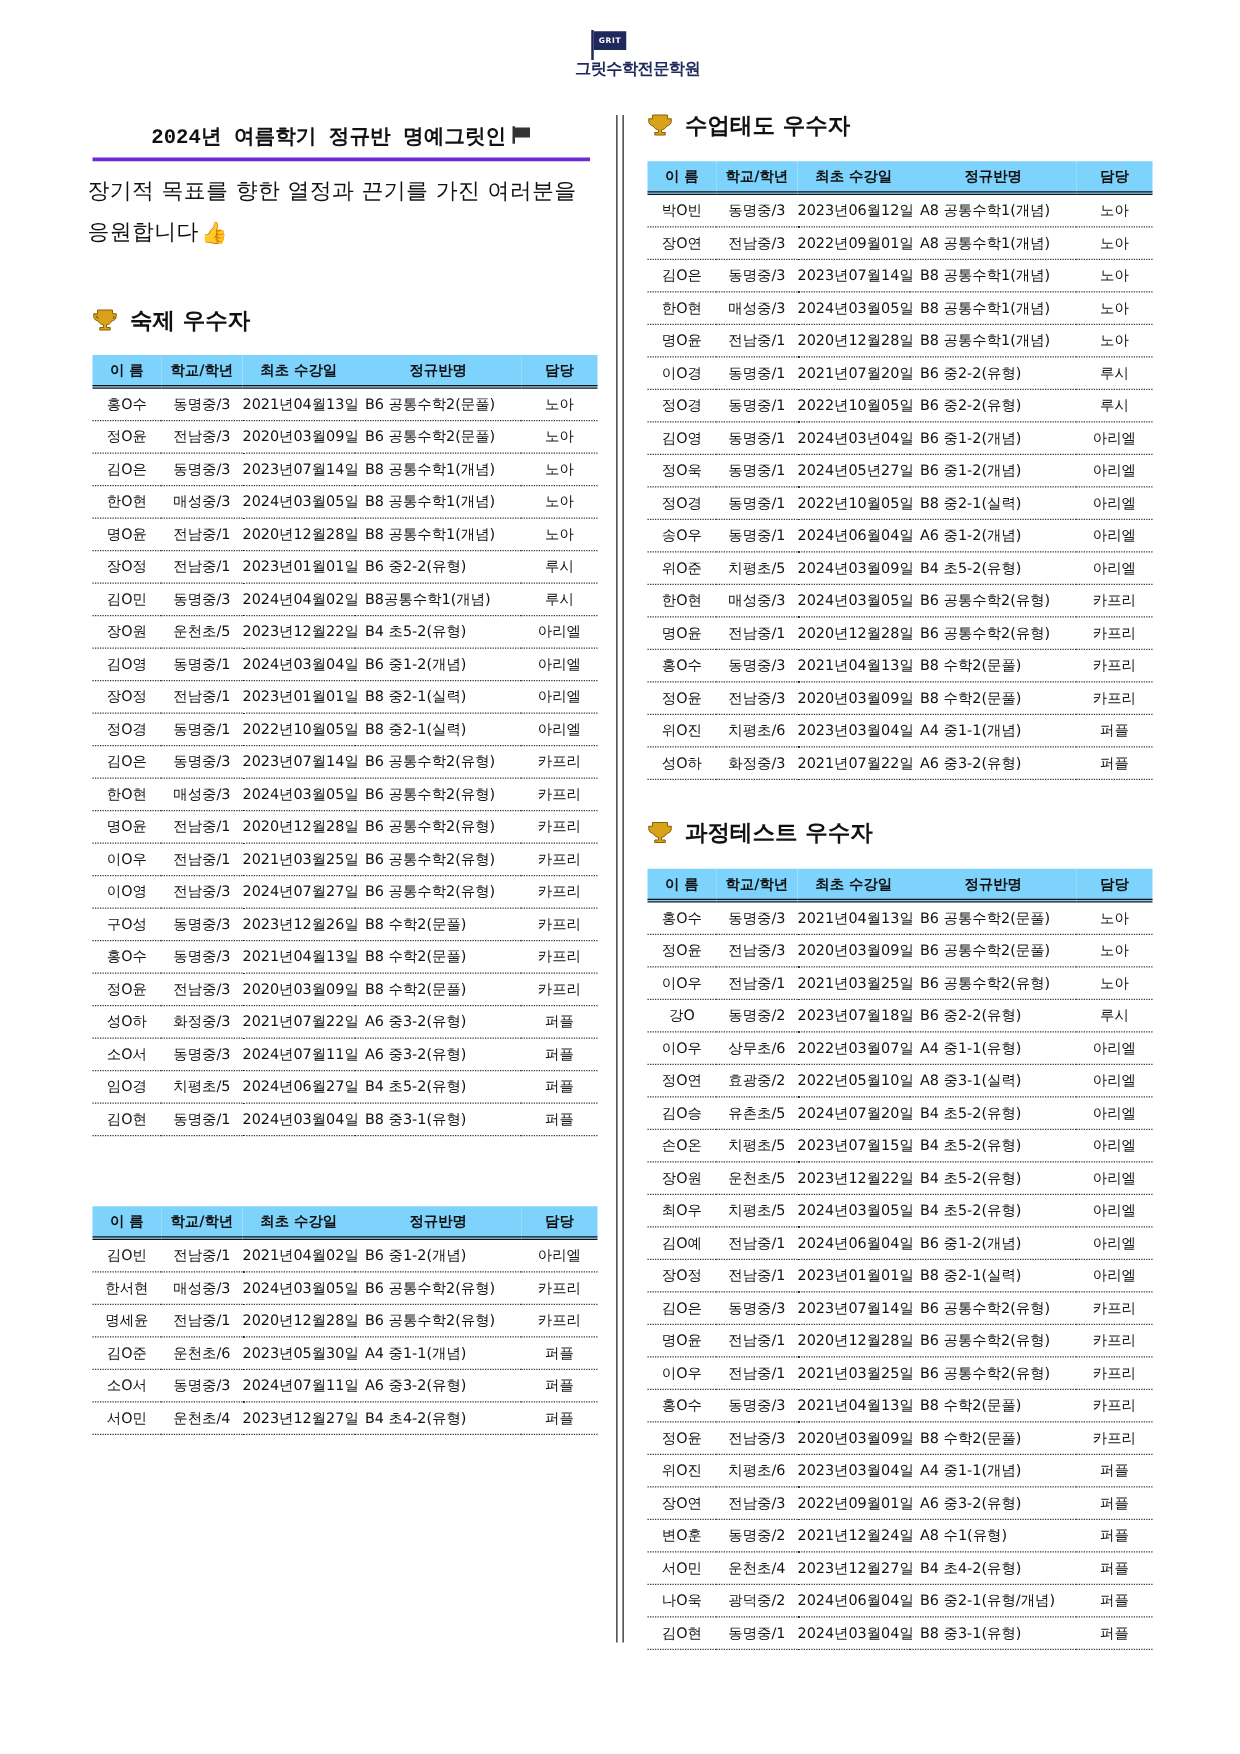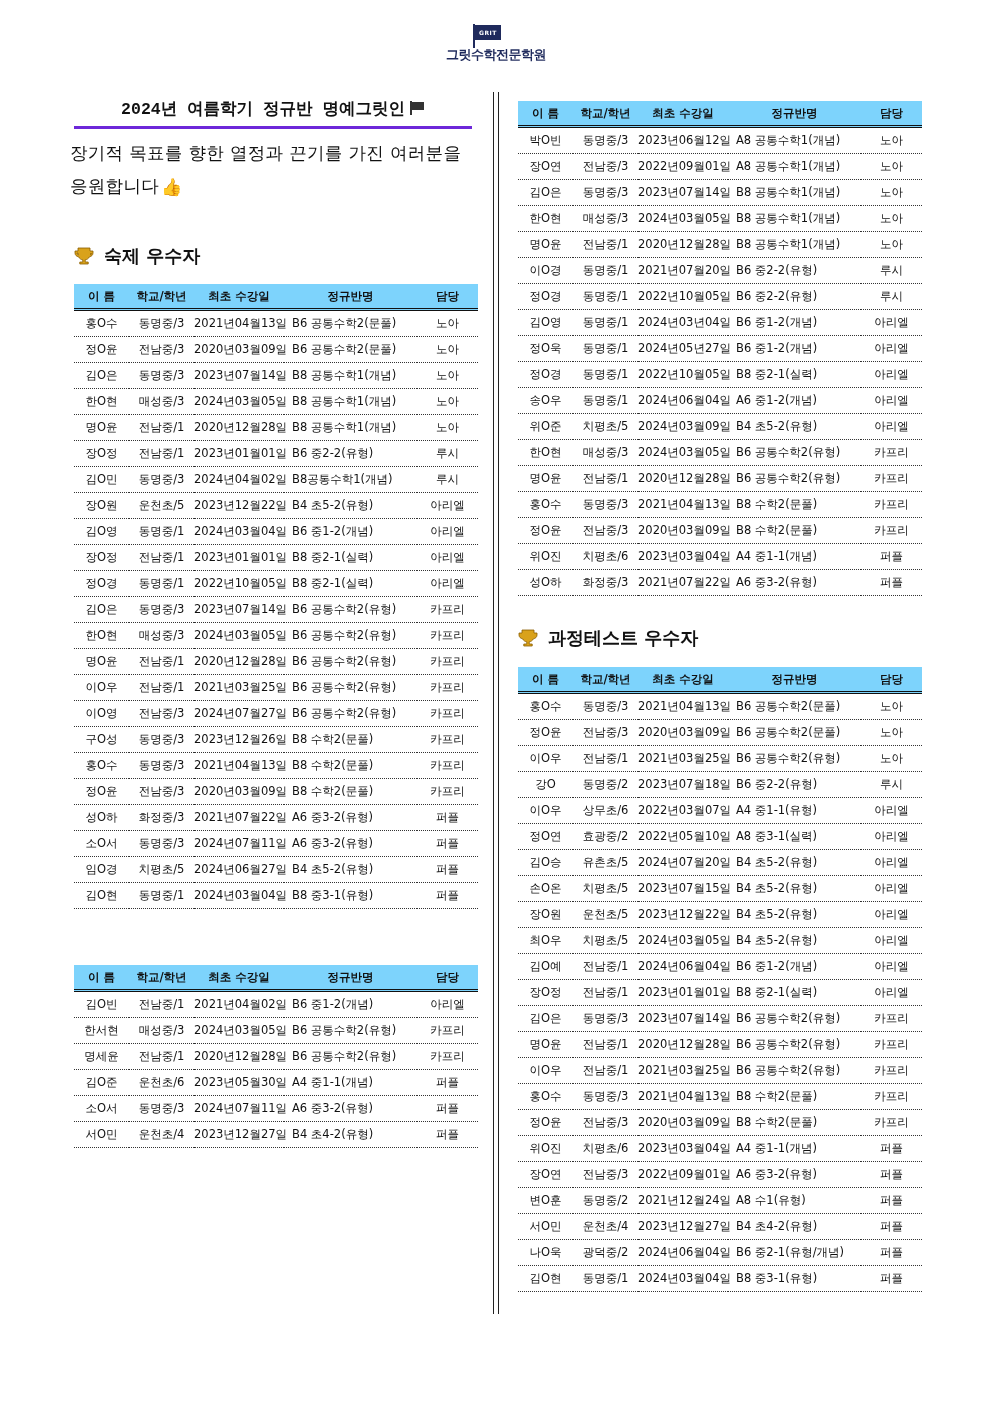--- a/index.html
+++ b/index.html
@@ -1,21 +1,21 @@
 <!DOCTYPE html>
 <html><head>
 <meta charset="utf-8">
 <style>
   html,body{margin:0;padding:0;background:#fff;}
   body{width:992px;height:1403px;position:relative;overflow:hidden;font-family:"DejaVu Sans","Liberation Sans",sans-serif;color:#111;}
   .logo{position:absolute;left:440px;top:22px;width:112px;height:44px;text-align:center;}
   .logo .flag{position:absolute;left:33px;top:2px;width:30px;height:20px;}
   .logo .flag .pole{position:absolute;left:0;top:0;width:2px;height:24px;background:#1f2a5c;}
   .logo .flag .cloth{position:absolute;left:2px;top:1px;width:26px;height:15px;background:#1f2a5c;color:#fff;font-size:6px;line-height:15px;text-align:center;font-weight:bold;letter-spacing:0.5px;}
-  .logo .name{position:absolute;left:0;top:24px;width:112px;font-size:13px;font-weight:bold;color:#1f2a5c;letter-spacing:-0.5px;white-space:nowrap;}
+  .logo .name{position:absolute;left:14px;top:24px;width:112px;font-size:13px;font-weight:bold;color:#1f2a5c;letter-spacing:-0.5px;white-space:nowrap;}
   .divider{position:absolute;left:493px;top:92px;width:4px;height:1222px;border-left:1px solid #222;border-right:1px solid #222;}
   .col{position:absolute;}
   .col-left{left:74px;top:94px;width:404px;}
   .col-right{left:518px;top:86px;width:404px;}
   .main-title{text-align:center;font-size:16.5px;font-weight:bold;padding:4px 0 6px 0;border-bottom:3px solid #6d28d9;margin:0 6px 0 0;white-space:nowrap;font-family:Liberation Mono, monospace;}
   .main-title .flag-icon{display:inline-block;width:16px;height:14px;vertical-align:-1px;margin-left:4px;position:relative;}
   .main-title .flag-icon:before{content:"";position:absolute;left:1px;top:0;width:2px;height:14px;background:#333;}
   .main-title .flag-icon:after{content:"";position:absolute;left:3px;top:1px;width:12px;height:8px;background:#333;}
   .subtitle{font-size:17.5px;font-weight:normal;line-height:33px;margin-top:8px;margin-left:-4px;letter-spacing:0.3px;}
   .thumb{display:inline-block;font-size:17px;color:#e8b324;vertical-align:-1px;margin-left:2px;}
@@ -284,20 +284,28 @@
           <td class="c2">운천초/4</td>
           <td class="c3">2023년12월27일</td>
           <td class="c4 cls">B4 초4-2(유형)</td>
           <td class="c5">퍼플</td>
         </tr>
       </tbody>
   </table>
 </div>
 
 <div class="col col-right">
+  <div class="section-title">
+    <span class="trophy">
+        <svg viewBox="0 0 20 20">
+          <path d="M4 2h12v3h3v2c0 2-1.5 3.5-3.6 3.8C14.6 12.6 13 13.6 11.2 13.9V16h3v2H5.8v-2h3v-2.1C7 13.6 5.4 12.6 4.6 10.8 2.5 10.5 1 9 1 7V5h3z" fill="#d9a21b" stroke="#8a5d00" stroke-width="0.8"></path>
+        </svg>
+      </span>
+    <span>수업태도 우수자</span>
+  </div>
   <div style="height:15px"></div>
   <table>
     <thead>
         <tr>
       <th class="c1">이 름</th>
       <th class="c2">학교/학년</th>
       <th class="c3">최초 수강일</th>
       <th class="c4">정규반명</th>
       <th class="c5">담당</th>
     </tr>

